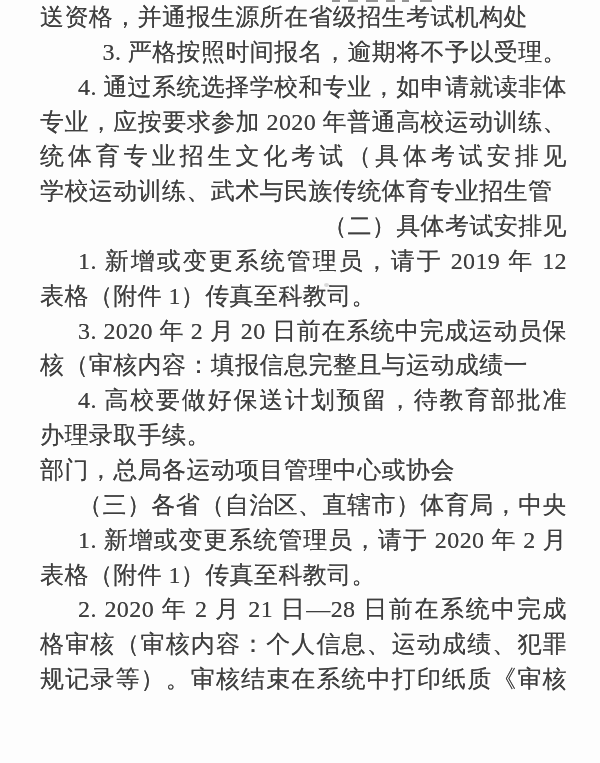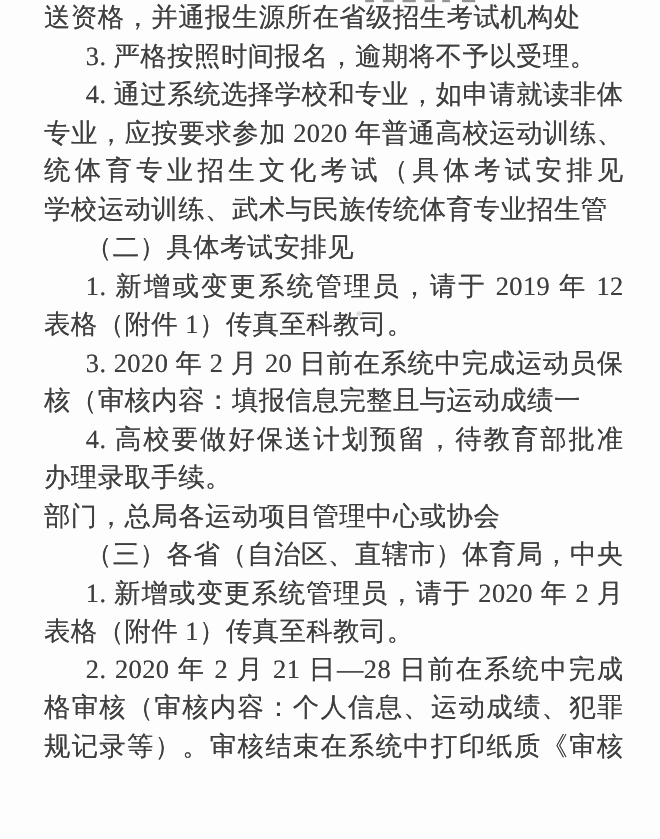--- a/index.html
+++ b/index.html
@@ -22,21 +22,21 @@
   .line {
     height: 34.85px;
     line-height: 34.85px;
     font-size: 24px;
     letter-spacing: 0.4px;
     color: var(--ink, #3f3f3f);
     text-shadow: 0 0 0.6px rgba(80,80,80,0.85);
     overflow: hidden;
     white-space: normal;
   }
-  .line.indent { text-indent: 38px; }
+  .line.indent { text-indent: 38px; text-align: right; }
   .line.fill {
     text-align: justify;
     text-align-last: justify;
   }
   
   .artifact { position: absolute; background: #6f6f6f; opacity: 0.75; }
   .a1 { left: 332px; top: 0; width: 8px;  height: 2px; }
   .a2 { left: 348px; top: 0; width: 10px; height: 2px; }
   .a3 { left: 366px; top: 0; width: 12px; height: 2px; }
   .a4 { left: 386px; top: 0; width: 9px;  height: 2px; }

